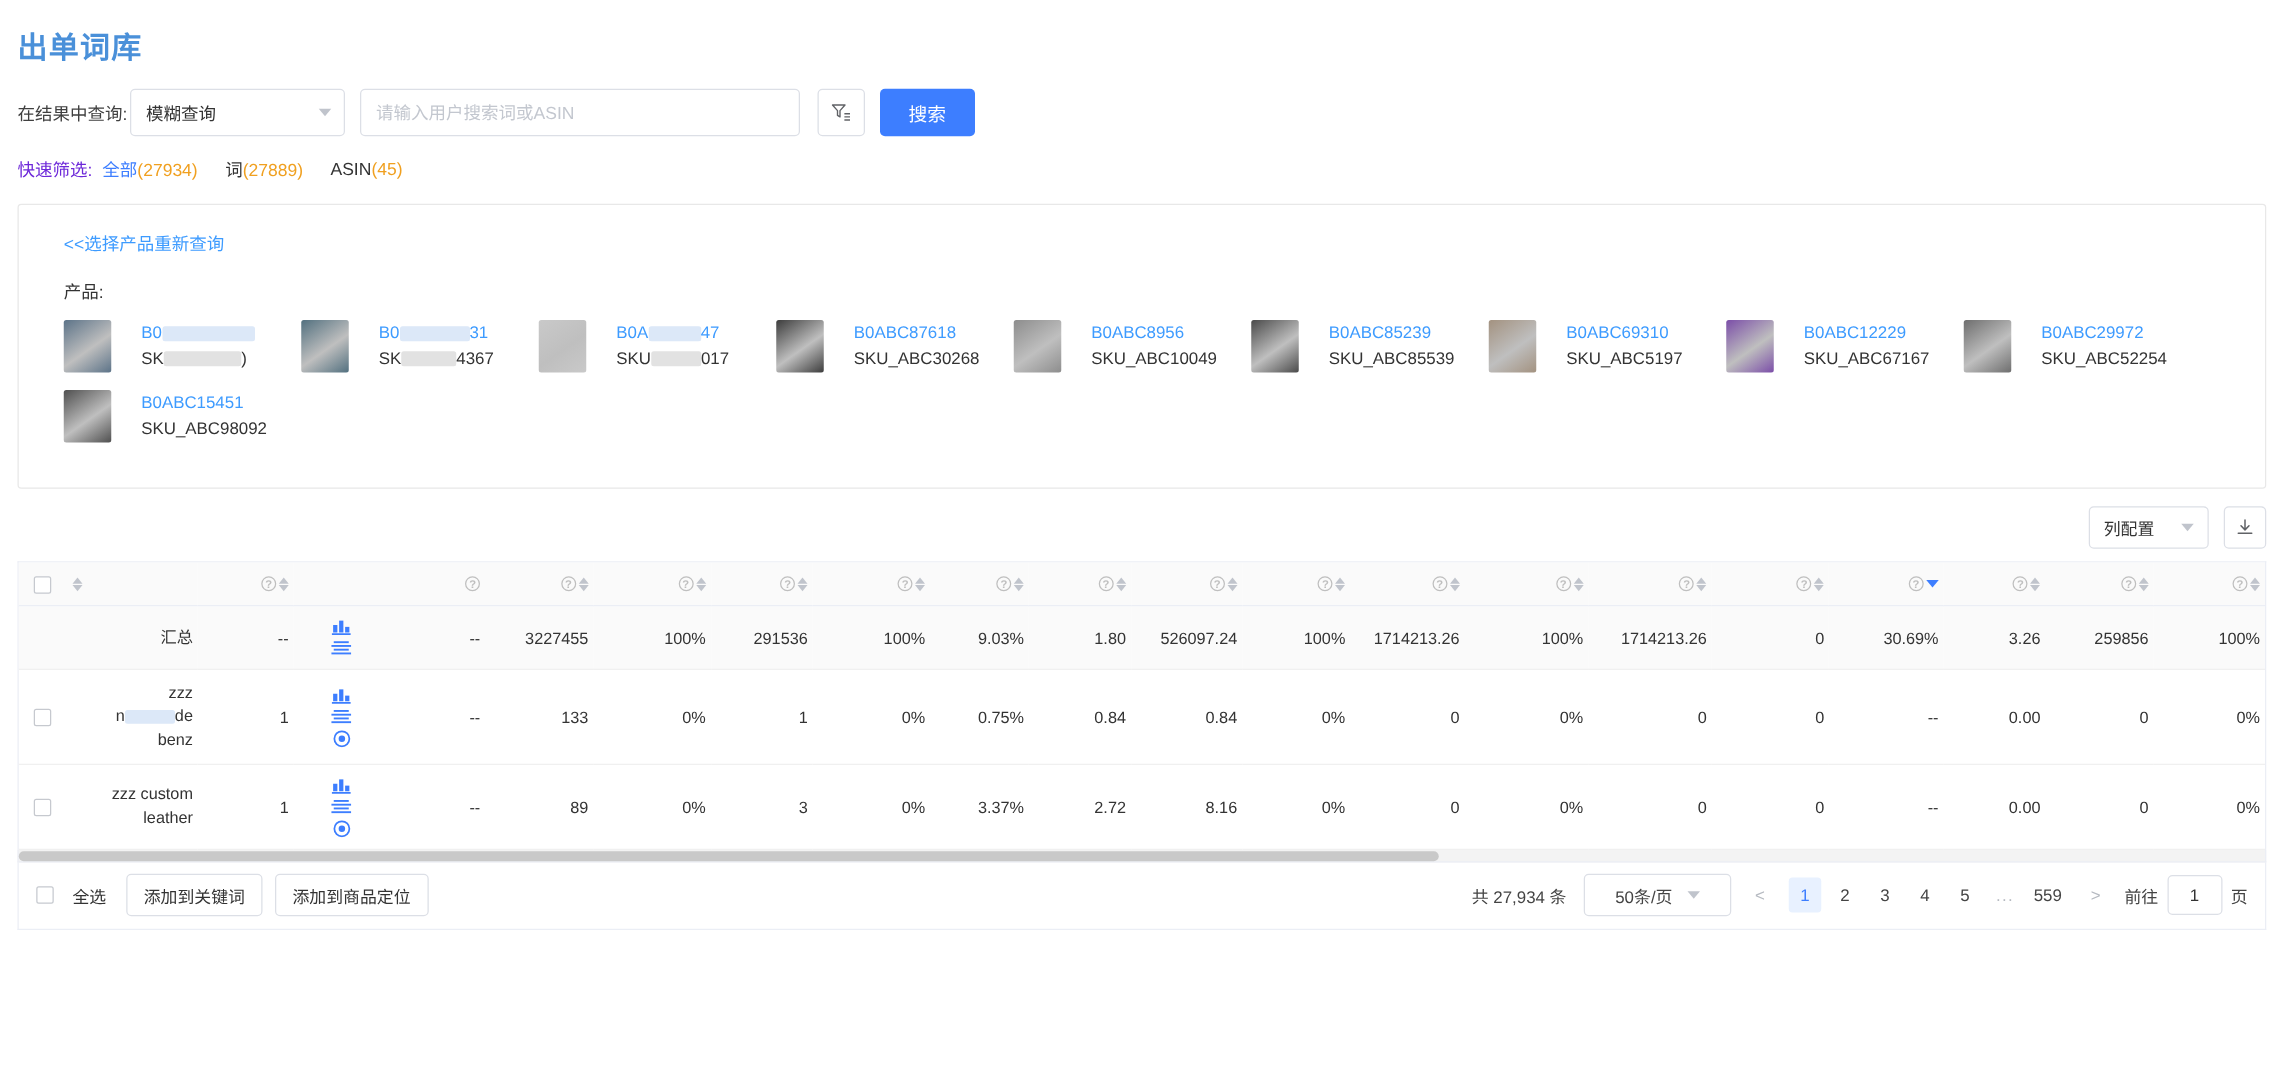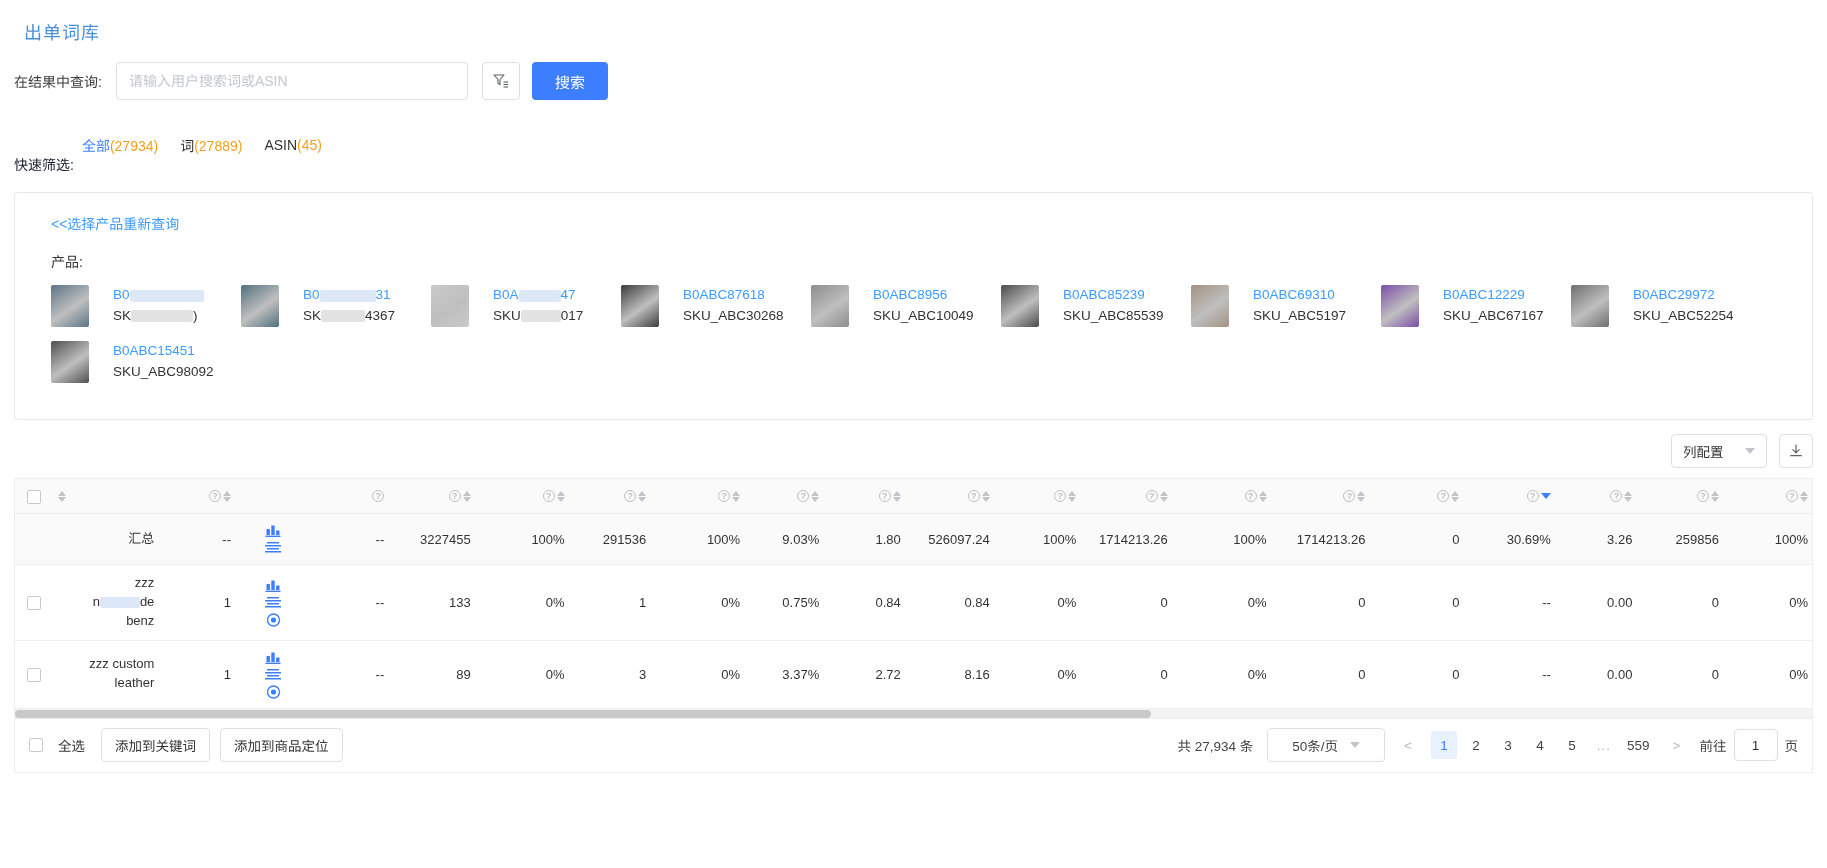--- a/index.html
+++ b/index.html
@@ -11,23 +11,23 @@
     font-family: "Liberation Sans", "DejaVu Sans", sans-serif;
     font-size: 13px;
     color: #333;
     overflow: hidden;
   }
   .page { width: 1827px; height: 868px; position: relative; background:#fff; }
 
   
   .page-title {
     color: #4a90d9;
-    font-size: 18px;
-    font-weight: normal;
-    padding: 18px 0 0 24px;
+    font-size: 24px;
+    font-weight: bold;
+    padding: 18px 0 0 14px;
     letter-spacing: 1px;
   }
 
   
   .searchbar {
     display: flex;
     align-items: center;
     padding: 18px 0 0 14px;
     gap: 0;
   }
@@ -92,21 +92,21 @@
     padding: 0 16px;
   }
 
   
   .quickfilter {
     display: flex;
     align-items: center;
     padding: 16px 0 0 14px;
     font-size: 14px;
   }
-  .qf-label { color: #0f172a; margin-right: 8px; margin-top: 38px; }
+  .qf-label { color: #6d28d9; margin-right: 8px; }
   .qf-item { margin-right: 22px; color: #333; cursor: pointer; }
   .qf-item.active { color: #3d7eff; }
   .qf-num { color: #f0a020; }
 
   
   .product-card {
     margin: 18px 14px 0 14px;
     border: 1px solid #e8e8e8;
     border-radius: 3px;
     background: #fff;
@@ -362,20 +362,24 @@
 </head>
 <body>
 
 <div class="page">
 
   <div class="page-title">出单词库</div>
 
   <div class="searchbar">
     <span class="searchbar-label">在结果中查询:</span>
 
+    <div class="select-box">
+      <span>模糊查询</span>
+      <span class="caret"></span>
+    </div>
 
     <input class="text-input" type="text" value="" placeholder="请输入用户搜索词或ASIN" style="">
 
     <div class="filter-btn">
       <svg width="18" height="18" viewBox="0 0 18 18">
         <path d="M2 3 h10 l-4 4.5 v5 l-2 -1.2 v-3.8 z" fill="none" stroke="#606266" stroke-width="1.1" stroke-linejoin="round"></path>
         <line x1="11.5" y1="10" x2="16" y2="10" stroke="#606266" stroke-width="1.1"></line>
         <line x1="11.5" y1="12.5" x2="16" y2="12.5" stroke="#606266" stroke-width="1.1"></line>
         <line x1="11.5" y1="15" x2="16" y2="15" stroke="#606266" stroke-width="1.1"></line>
       </svg>

